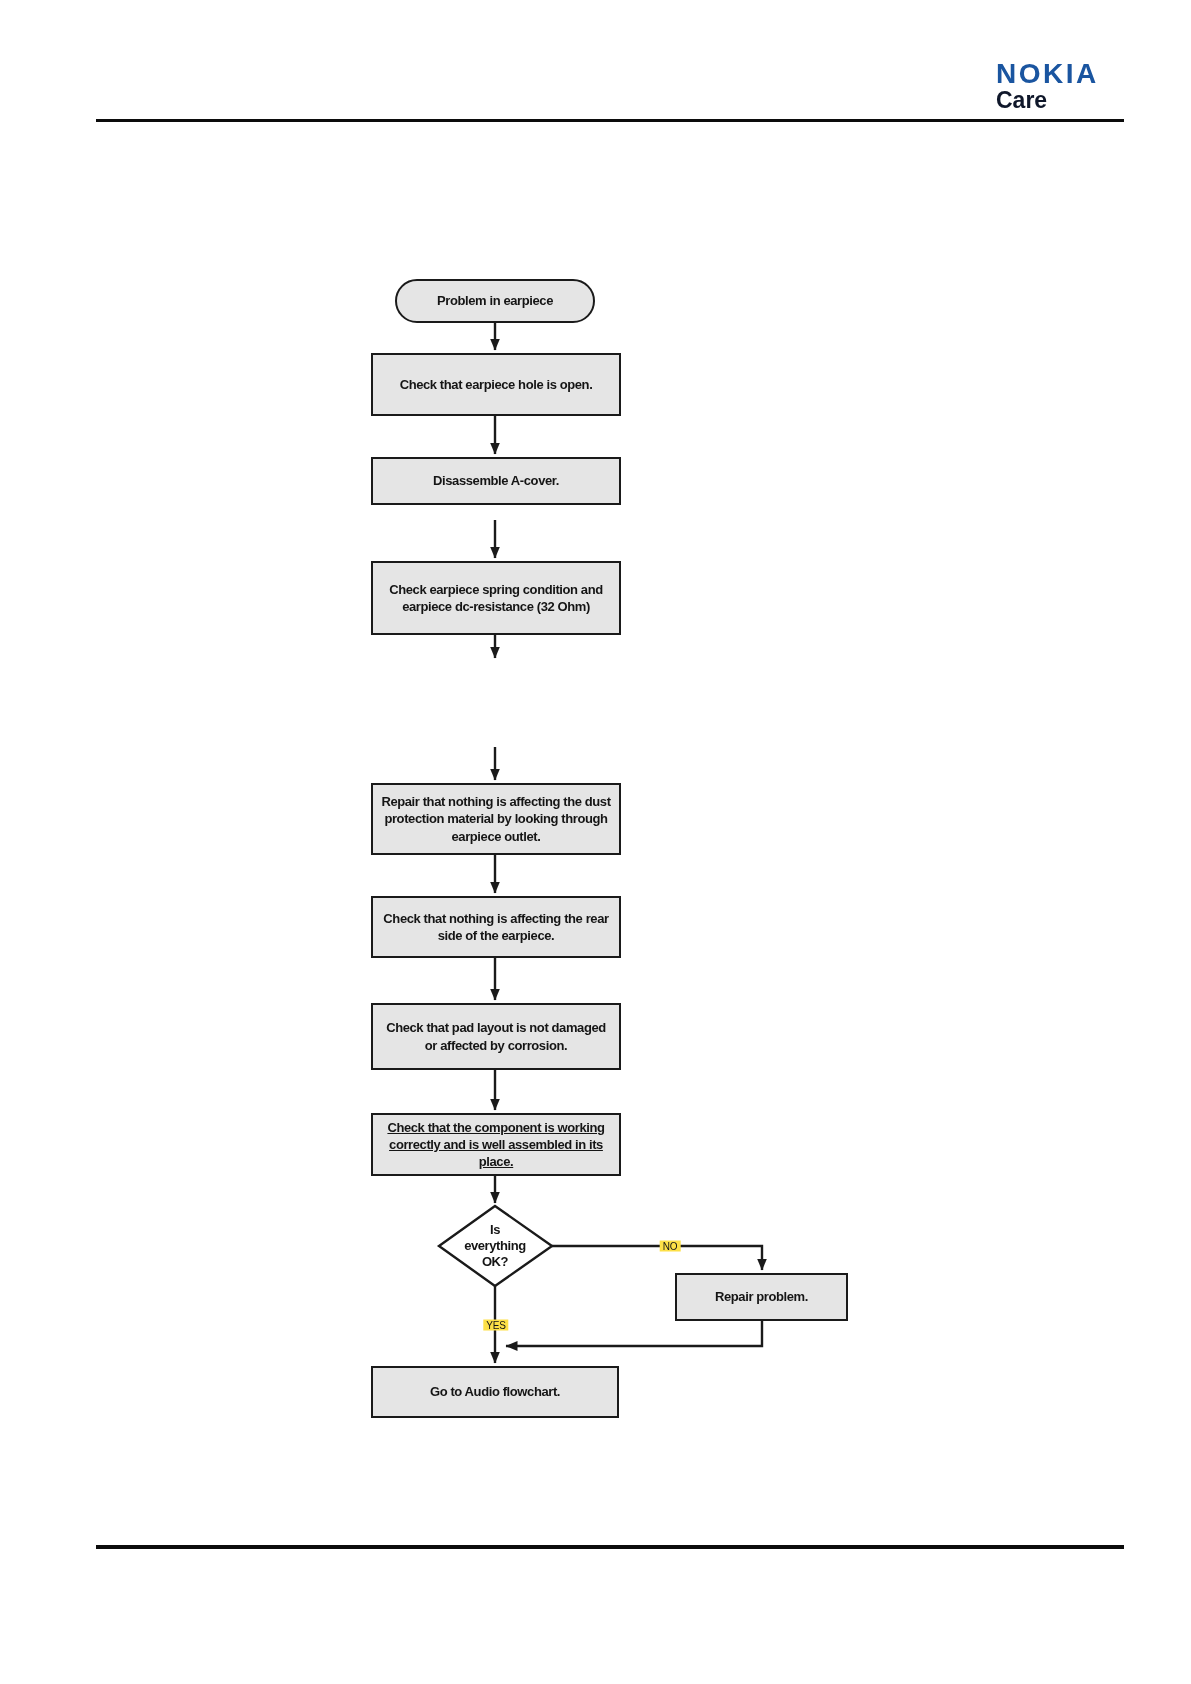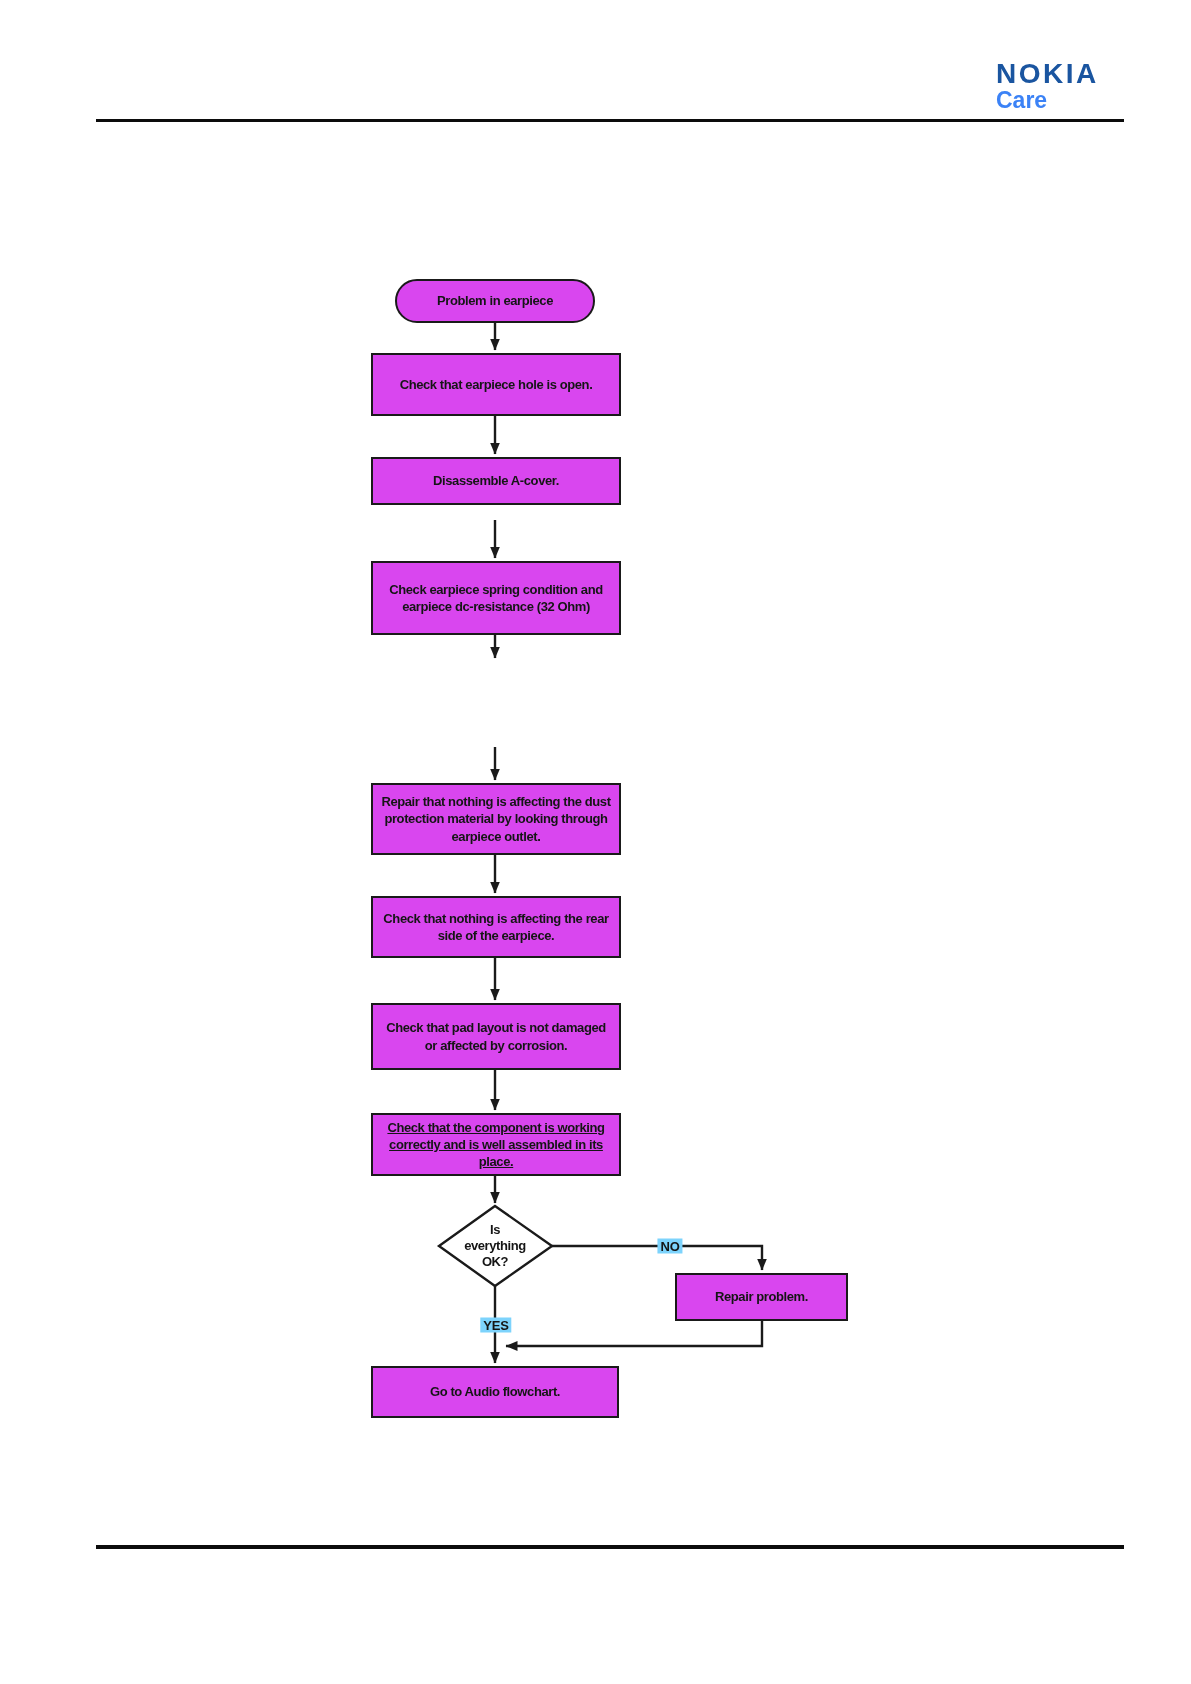--- a/index.html
+++ b/index.html
@@ -34,35 +34,35 @@
   .logo .brand {
     font-size: 28px;
     font-weight: bold;
     letter-spacing: 2.5px;
     color: #1a55a0;
   }
   .logo .sub {
     font-size: 23px;
     font-weight: bold;
     margin-top: 1px;
-    color: #3b82f6;
+    color: #0f172a;
   }
 
   svg.connectors {
     position: absolute;
     left: 0; top: 0;
     width: 1191px;
     height: 1684px;
   }
 
   .node {
     position: absolute;
     box-sizing: border-box;
     border: 2.4px solid #1a1a1a;
-    background: #d946ef;
+    background: #e5e5e5;
     display: flex;
     align-items: center;
     justify-content: center;
     text-align: center;
     font-size: 13px;
     font-weight: bold;
     letter-spacing: -0.4px;
     line-height: 1.32;
     white-space: pre-line;
     padding: 0 2px;
@@ -93,23 +93,23 @@
     justify-content: center;
     text-align: center;
     font-size: 13px;
     font-weight: bold;
     letter-spacing: -0.4px;
     line-height: 1.25;
     white-space: pre-line;
   }
   .edge-label {
     position: absolute;
-    background: #7dd3fc;
-    font-size: 13px;
-    font-weight: bold;
+    background: #fde047;
+    font-size: 10px;
+    font-weight: normal;
     letter-spacing: -0.2px;
     padding: 0 3px;
     transform: translate(-50%, -50%);
   }
   .edge-label.no  { left: 670px; top: 1246px; }
   .edge-label.yes { left: 496px; top: 1325px; }
 </style>
 </head>
 <body>
 

